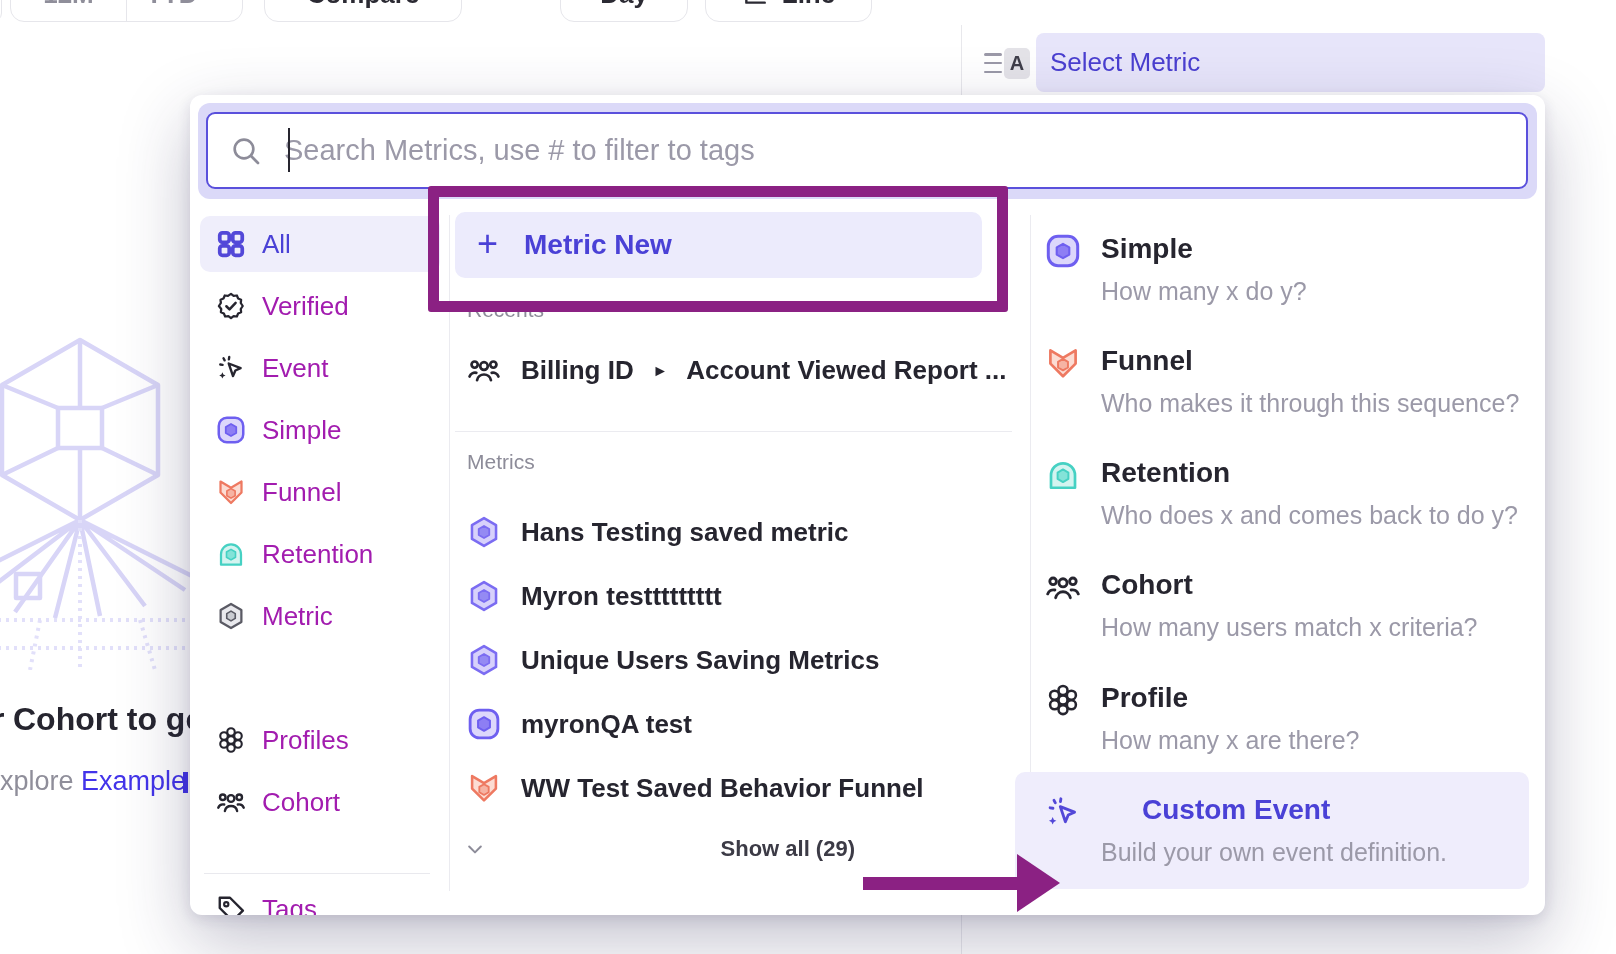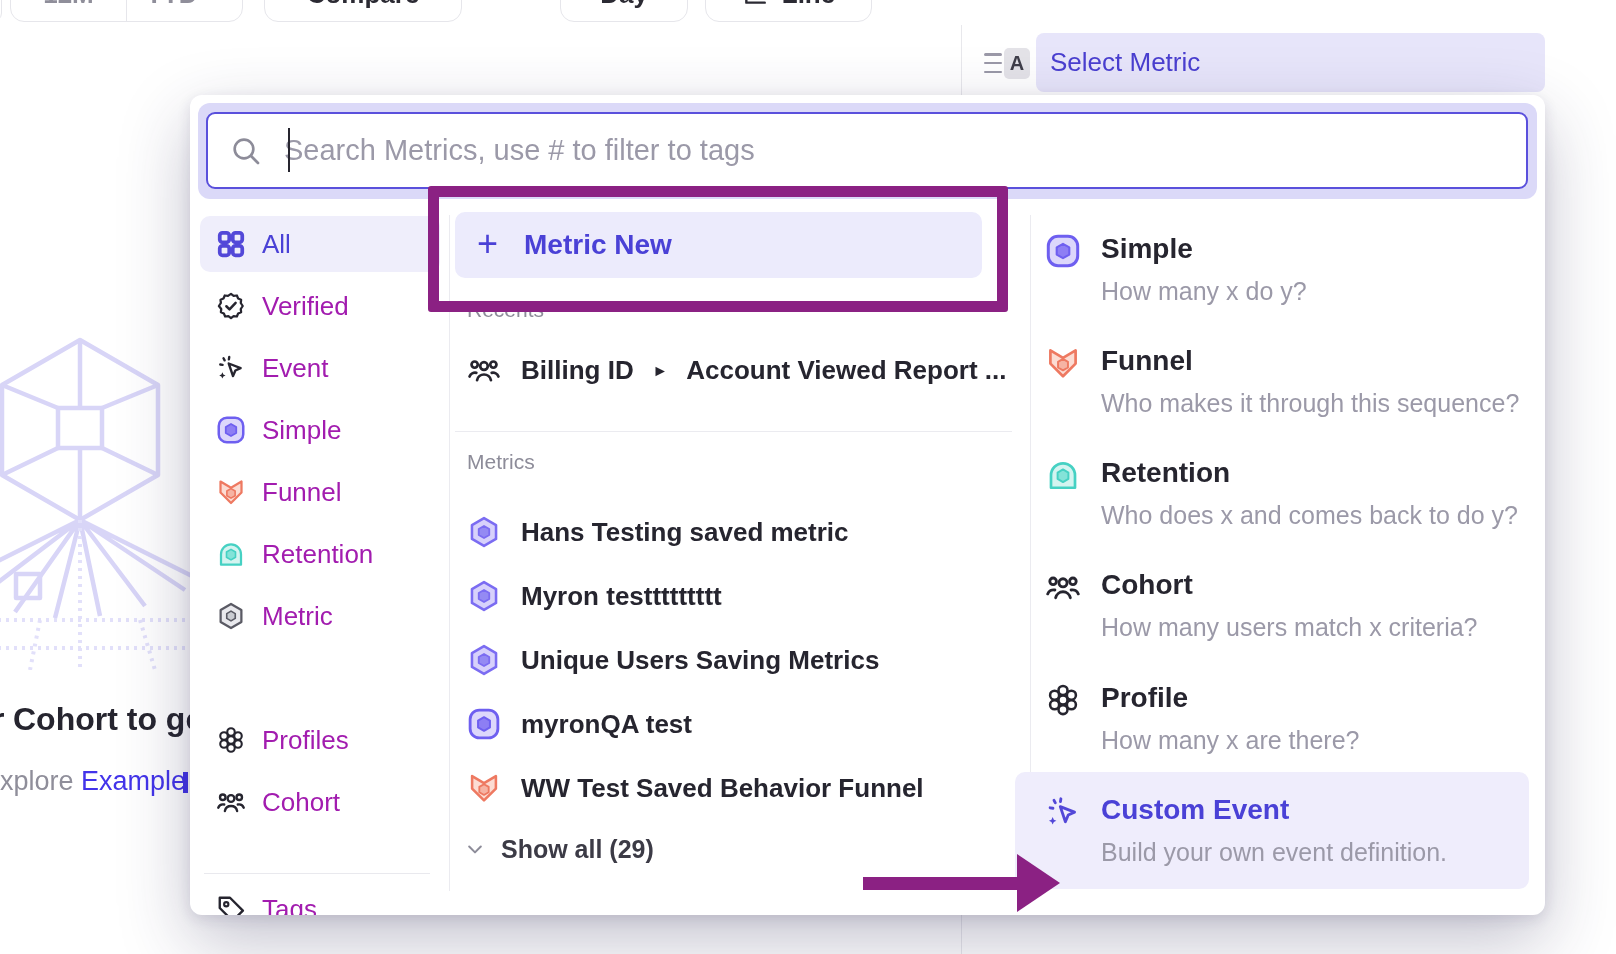--- a/index.html
+++ b/index.html
@@ -58,28 +58,28 @@
   
   .create-btn { left:265px; top:117px; width:527px; height:66px; background:#ecebfc; border-radius:10px;
     display:flex; align-items:center; gap:26px; padding-left:22px; color:#4a41d6; cursor:pointer; }
   .create-btn .plus { font-size:36px; font-weight:400; line-height:1; margin-top:-3px; }
   .create-btn .lbl { font-size:28px; font-weight:600; }
   .section-label { font-size:21px; font-weight:500; color:#8d8c99; }
   .row-item { height:56px; display:flex; align-items:center; gap:20px; padding-left:12px; font-size:26px; font-weight:600; color:#26252f; cursor:pointer; }
   .recent-caret { font-size:17px; margin:0 2px; color:#26252f; }
   .mid-div { left:265px; top:336px; width:557px; height:1px; background:#ebebf0; }
   .show-all { left:265px; top:728px; width:400px; height:52px; display:flex; align-items:center; gap:16px; padding-left:10px;
-    font-size:25px; font-weight:600; color:#3c3b46; cursor:pointer; }
+    font-size:22px; font-weight:600; color:#3c3b46; cursor:pointer;justify-content:space-between; }
 
   
   .type-row { left:845px; width:494px; display:flex; gap:20px; padding:10px 0 0 10px; cursor:pointer; }
   .type-row .txt .t { font-size:28px; font-weight:700; color:#26252f; }
   .type-row .txt .d { font-size:25px; color:#9b99a8; margin-top:12px; }
   .type-row.hl { left:825px; width:514px; background:#efedfc; border-radius:10px; padding:22px 0 22px 30px; }
-  .type-row.hl .t { color:#4a41d6; }
+  .type-row.hl .t { color:#4a41d6;margin-left:41px; }
 
   
   .anno-box { left:428px; top:186px; width:580px; height:126px; border:11px solid #8b2183; border-radius:3px; z-index:10; pointer-events:none; }
   .anno-arrow-shaft { left:863px; top:877px; width:156px; height:13px; background:#8b2183; z-index:10; }
   .anno-arrow-head { left:1017px; top:854px; width:0; height:0; border-top:29px solid transparent;
     border-bottom:29px solid transparent; border-left:43px solid #8b2183; z-index:10; }
 
   .icon { flex:none; }
 </style>
 </head>

